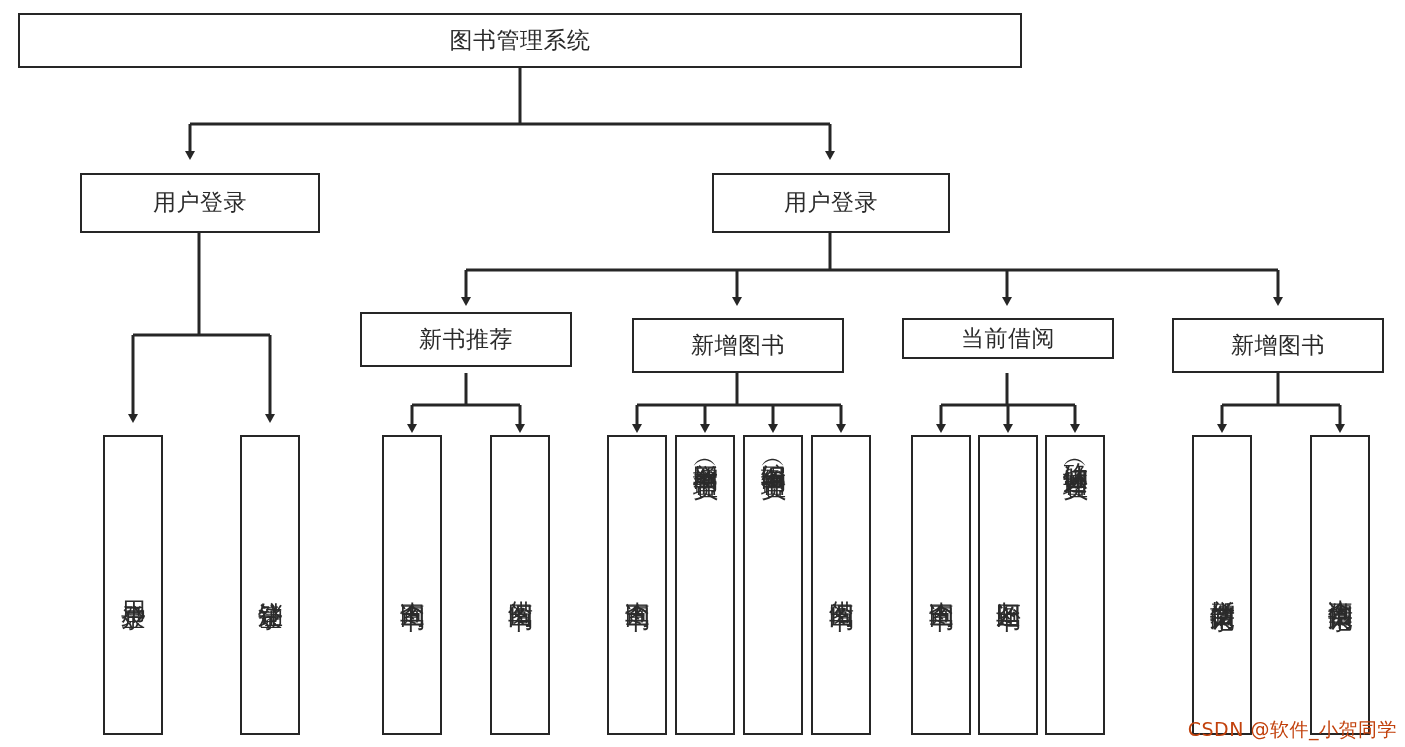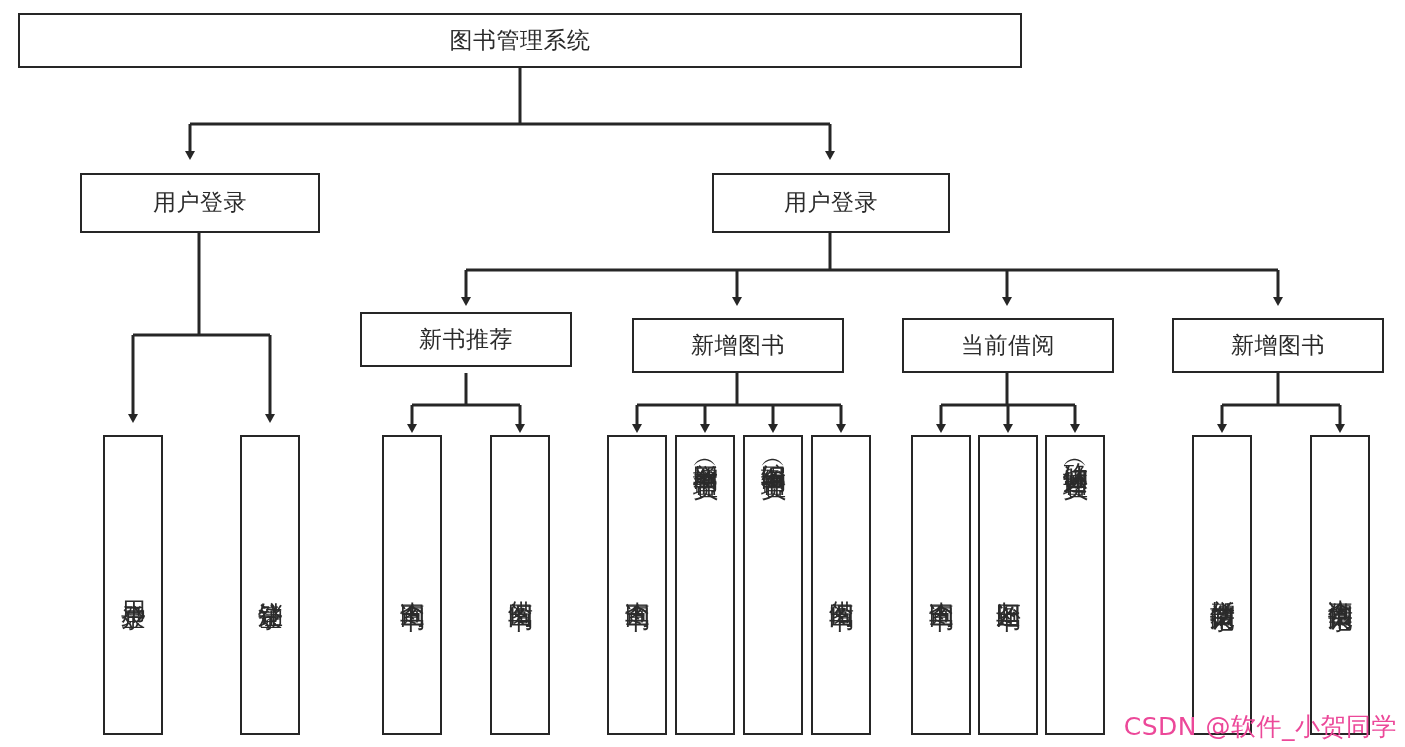--- a/index.html
+++ b/index.html
@@ -59,22 +59,22 @@
   }
   
   .node.vert.centered {
     align-items: center;
     padding-top: 0;
   }
   #watermark {
     position: absolute;
     right: 8px;
     bottom: 4px;
-    font-size: 25px;
-    color: #ec4899;
+    font-size: 19px;
+    color: #c2410c;
     letter-spacing: 0.5px;
     white-space: nowrap;
     user-select: none;
   }
 </style>
 </head>
 <body>
 
 <div id="diagram-root">
 
@@ -138,21 +138,21 @@
   <div class="node horiz" style="left:712px; top:173px; width:238px; height:60px;">
     <span>用户登录</span>
   </div>
 
   <div class="node horiz" style="left:360px; top:312px; width:212px; height:55px;">
     <span>新书推荐</span>
   </div>
   <div class="node horiz" style="left:632px; top:318px; width:212px; height:55px;">
     <span>新增图书</span>
   </div>
-  <div class="node horiz" style="left:902px; top:318px; width:212px; height:55px;">
+  <div class="node horiz" style="left:902px; top:318px; width:212px; height:41px;">
     <span>当前借阅</span>
   </div>
   <div class="node horiz" style="left:1172px; top:318px; width:212px; height:55px;">
     <span>新增图书</span>
   </div>
 
   <div class="node vert centered" style="left:103px; top:435px; width:60px; height:300px;">
     <span class="vtext">用户登录</span>
   </div>
   <div class="node vert centered" style="left:240px; top:435px; width:60px; height:300px;">

